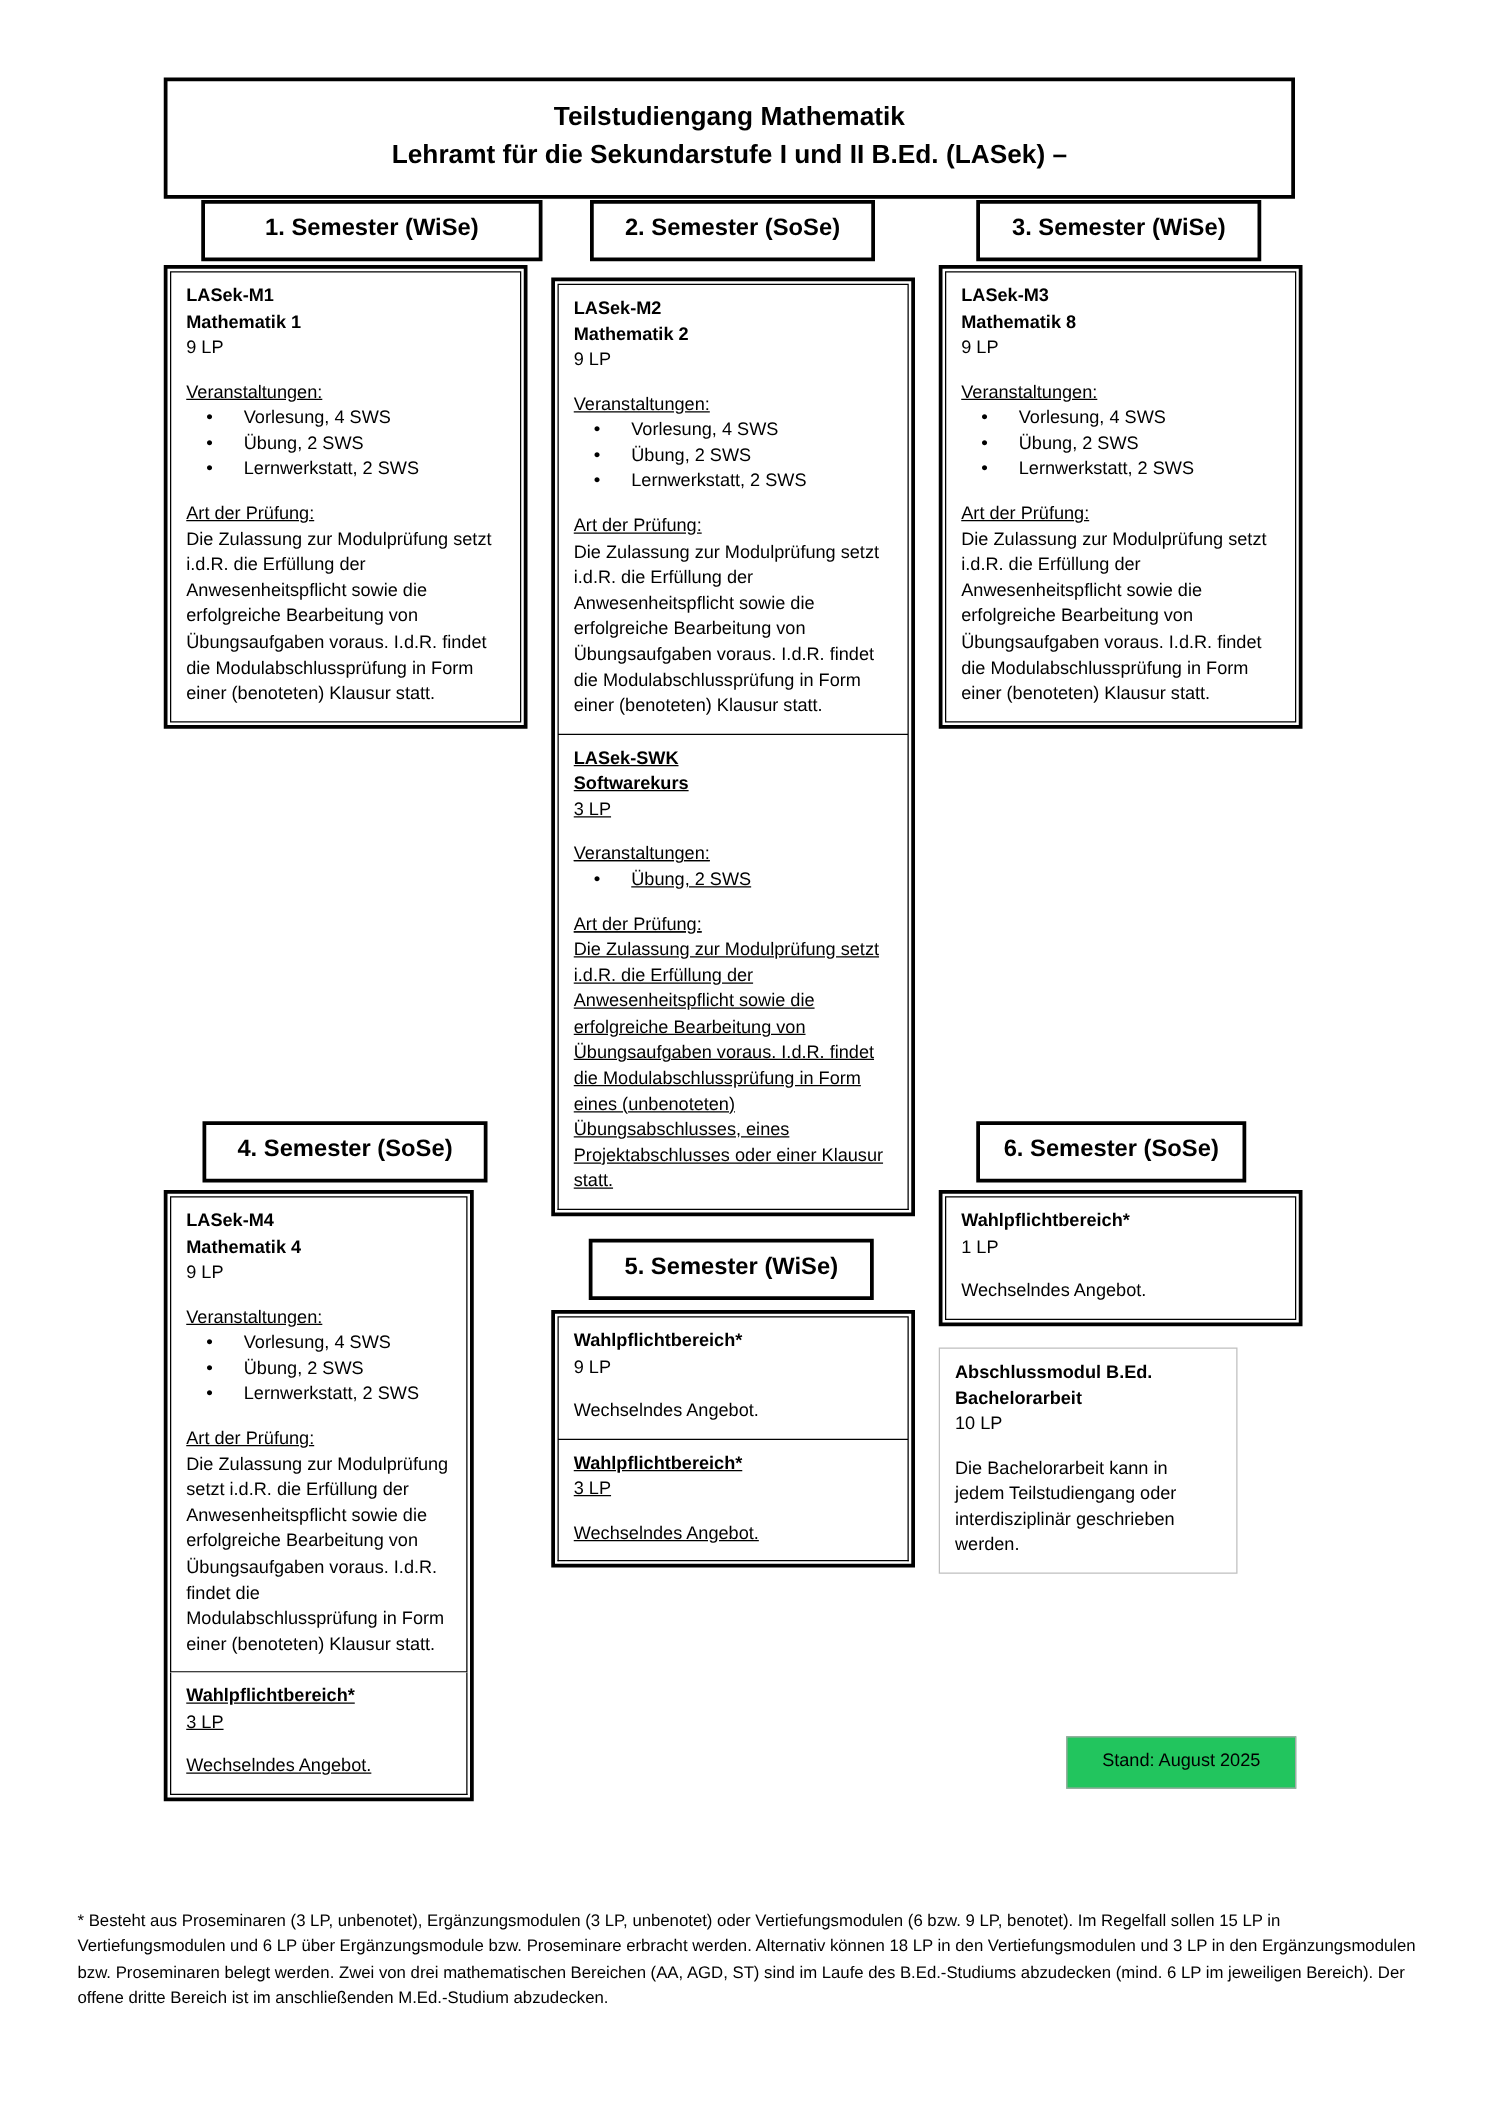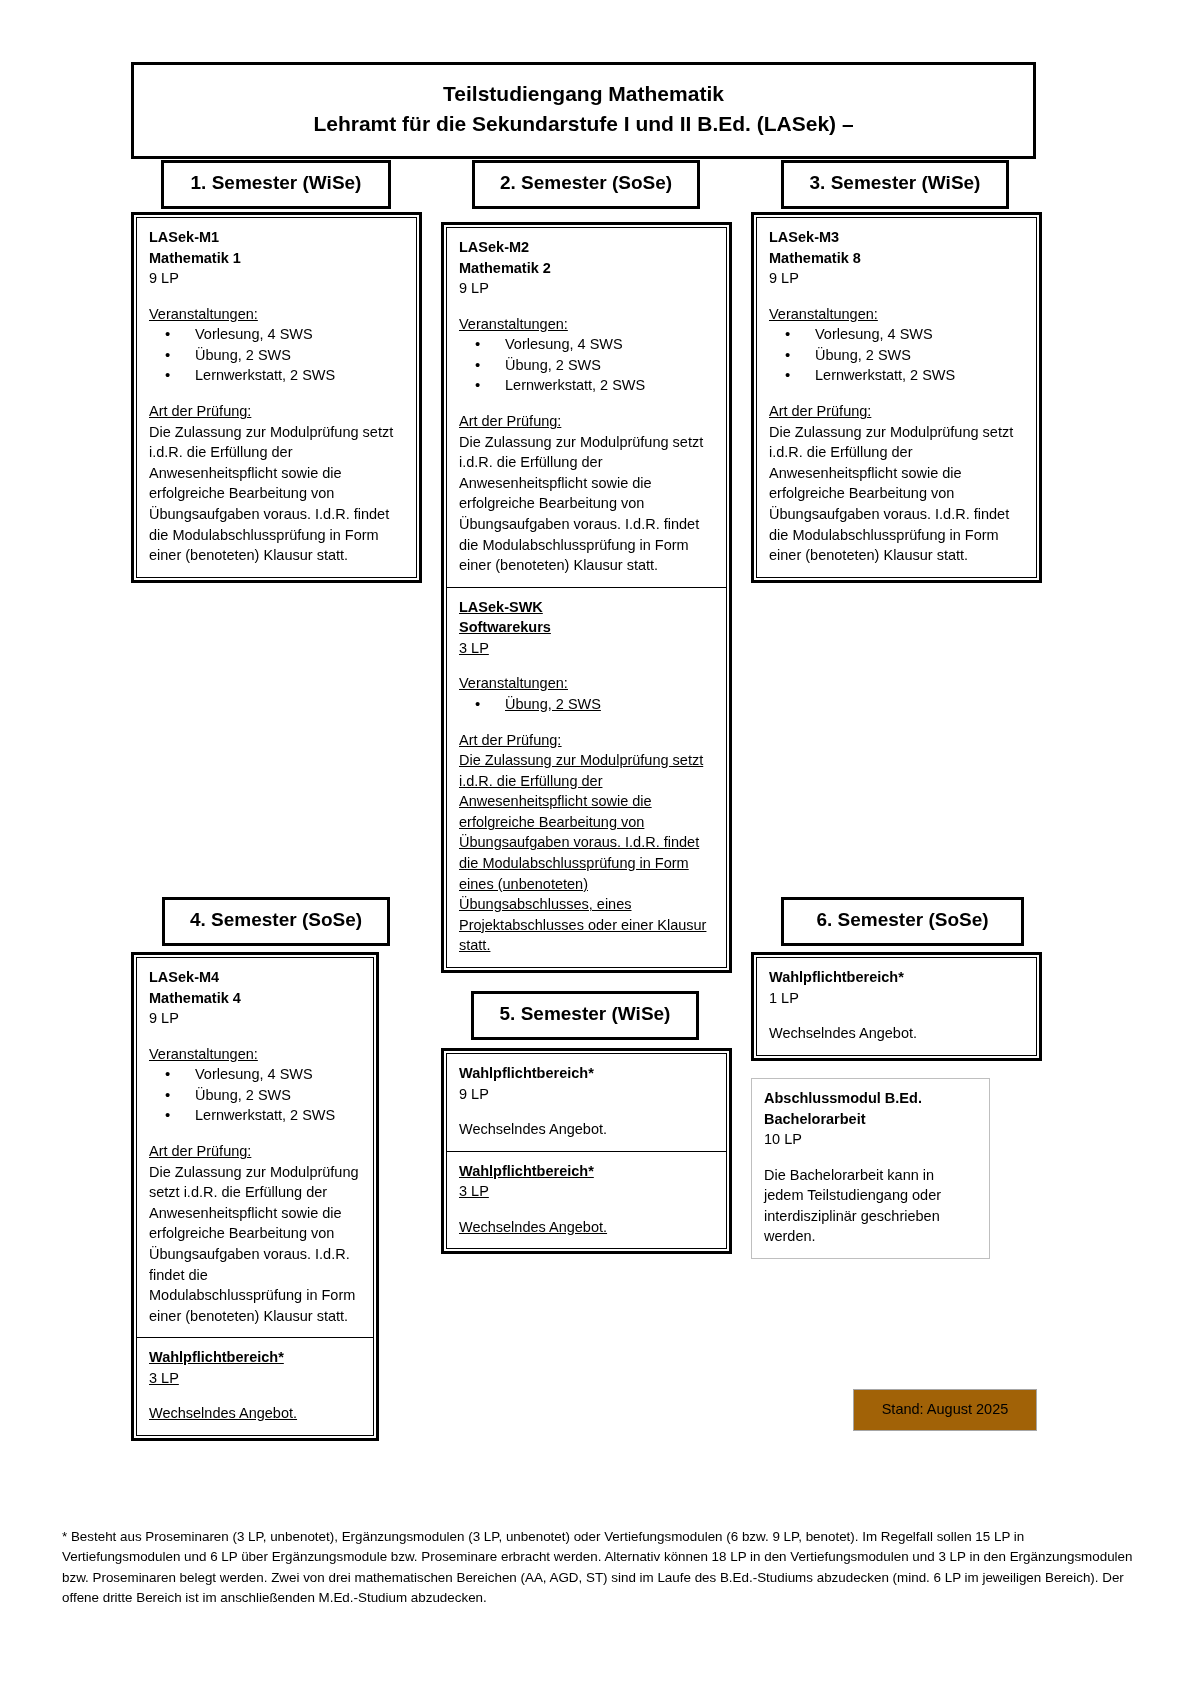--- a/index.html
+++ b/index.html
@@ -110,21 +110,21 @@
   .stand-box {
     position: absolute;
     left: 853px;
     top: 1389px;
     width: 184px;
     border: 1px solid #a6a6a6;
     box-sizing: border-box;
     text-align: center;
     padding: 9px 6px 10px;
     font-size: 14.5px;
-    background: #a16207;
+    background: #22c55e;
   }
 
   
   .footnote {
     position: absolute;
     left: 62px;
     top: 1527px;
     width: 1072px;
     font-size: 13.4px;
     line-height: 1.52;
@@ -134,26 +134,26 @@
 </head>
 <body>
 
 <div class="page">
 
   <div class="title-box">
     <div class="title-line">Teilstudiengang Mathematik</div>
     <div class="title-line">Lehramt für die Sekundarstufe I und II B.Ed. (LASek) –</div>
   </div>
 
-  <div class="sem-chip" style="left:161px; top:160px; width:230px;">1. Semester (WiSe)</div>
+  <div class="sem-chip" style="left:161px; top:160px; width:273px;">1. Semester (WiSe)</div>
   <div class="sem-chip" style="left:472px; top:160px; width:228px;">2. Semester (SoSe)</div>
   <div class="sem-chip" style="left:781px; top:160px; width:228px;">3. Semester (WiSe)</div>
   <div class="sem-chip" style="left:162px; top:897px; width:228px;">4. Semester (SoSe)</div>
   <div class="sem-chip" style="left:471px; top:991px; width:228px;">5. Semester (WiSe)</div>
-  <div class="sem-chip" style="left:781px; top:897px; width:243px;">6. Semester (SoSe)</div>
+  <div class="sem-chip" style="left:781px; top:897px; width:216px;">6. Semester (SoSe)</div>
 
   <div class="col-wrap" style="left:131px; top:212px; width:291px;">
     <div class="module">
       <div class="m-code">LASek-M1</div>
       <div class="m-name">Mathematik 1</div>
       <div class="m-lp">9 LP</div>
       <div class="spacer"></div>
       <div class="m-sub">Veranstaltungen:</div>
       <ul class="m-list">
         <li>Vorlesung, 4 SWS</li>

